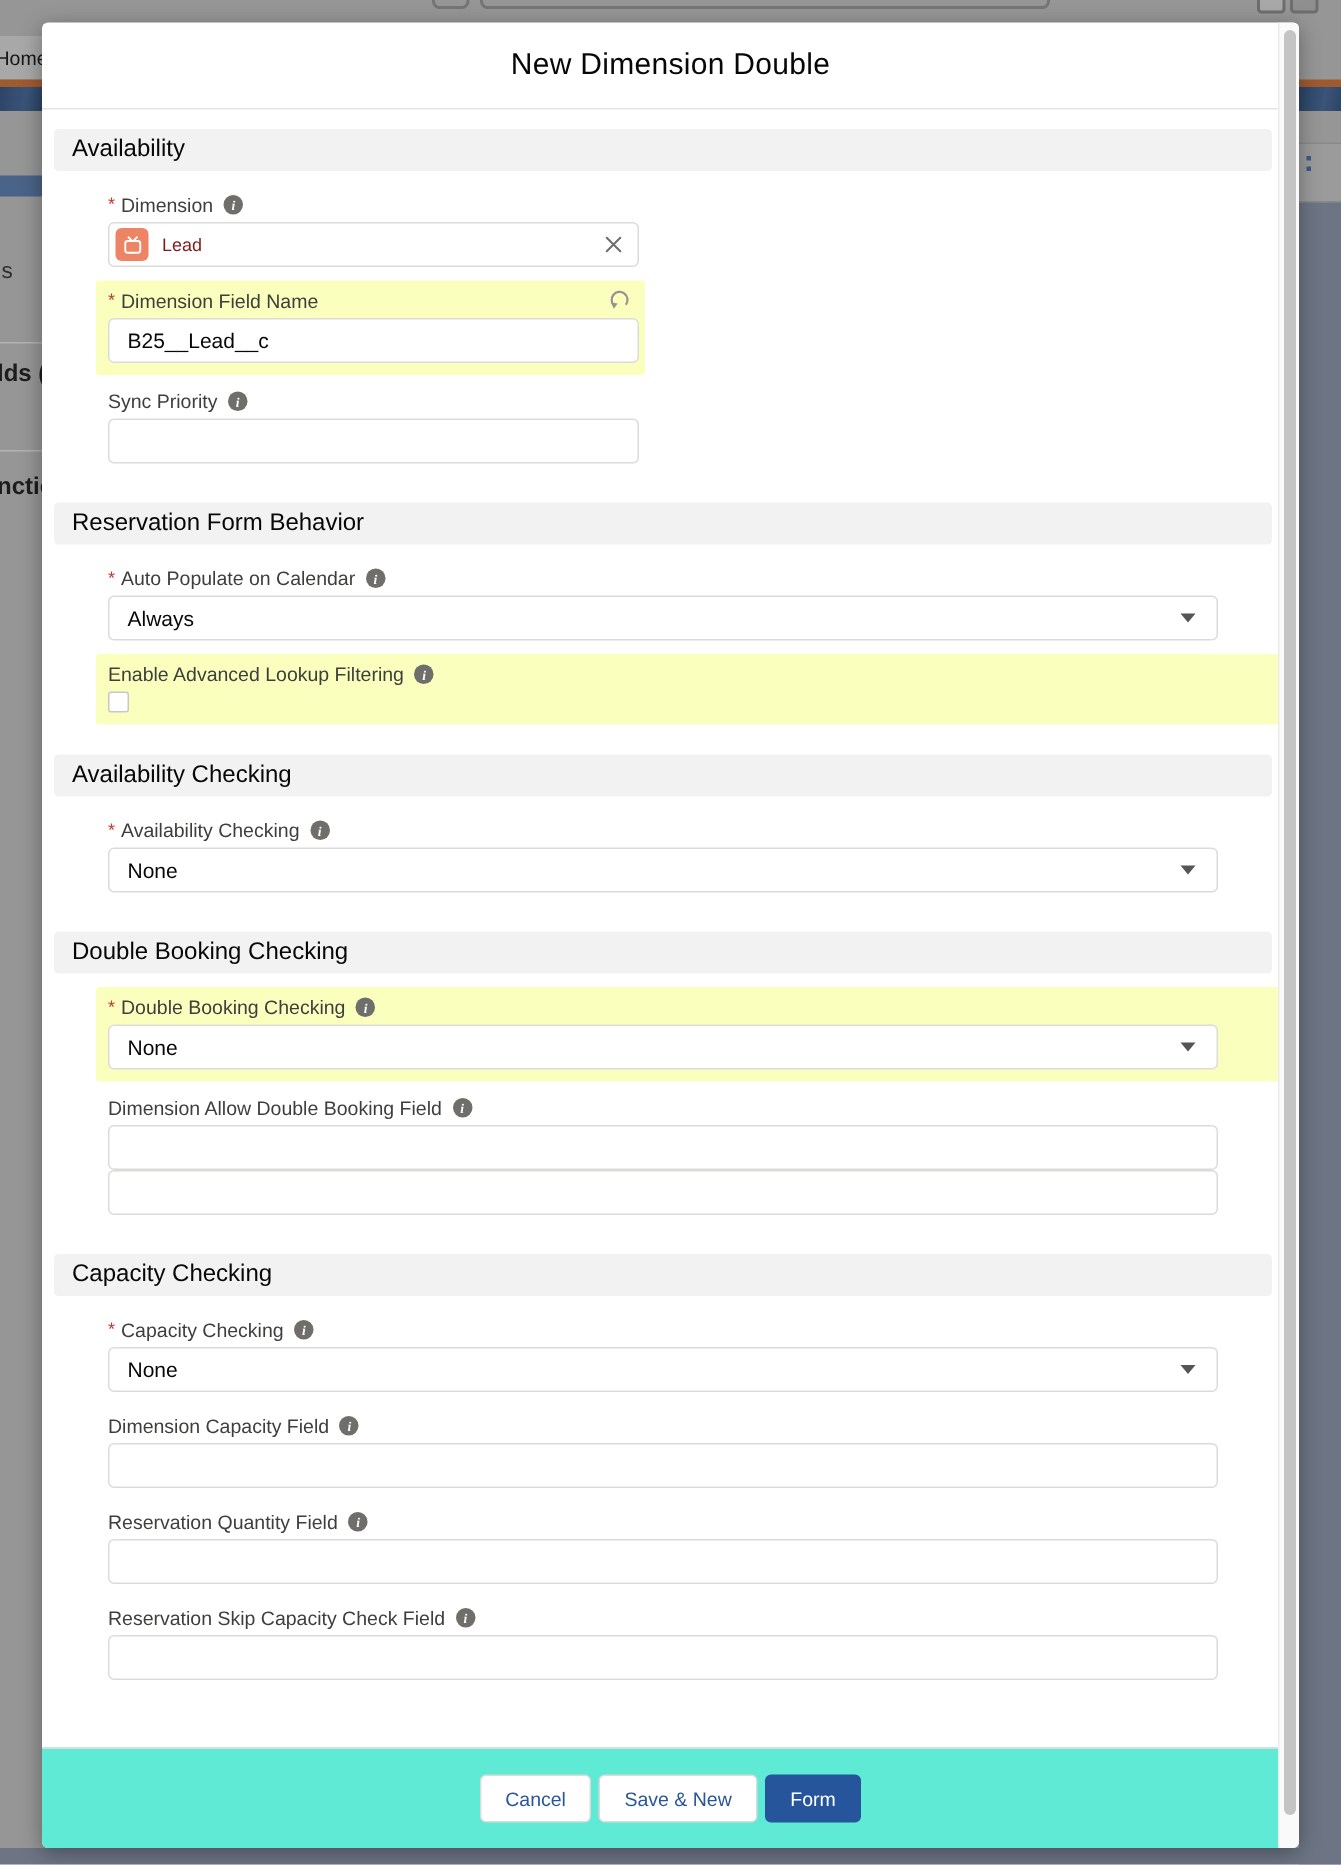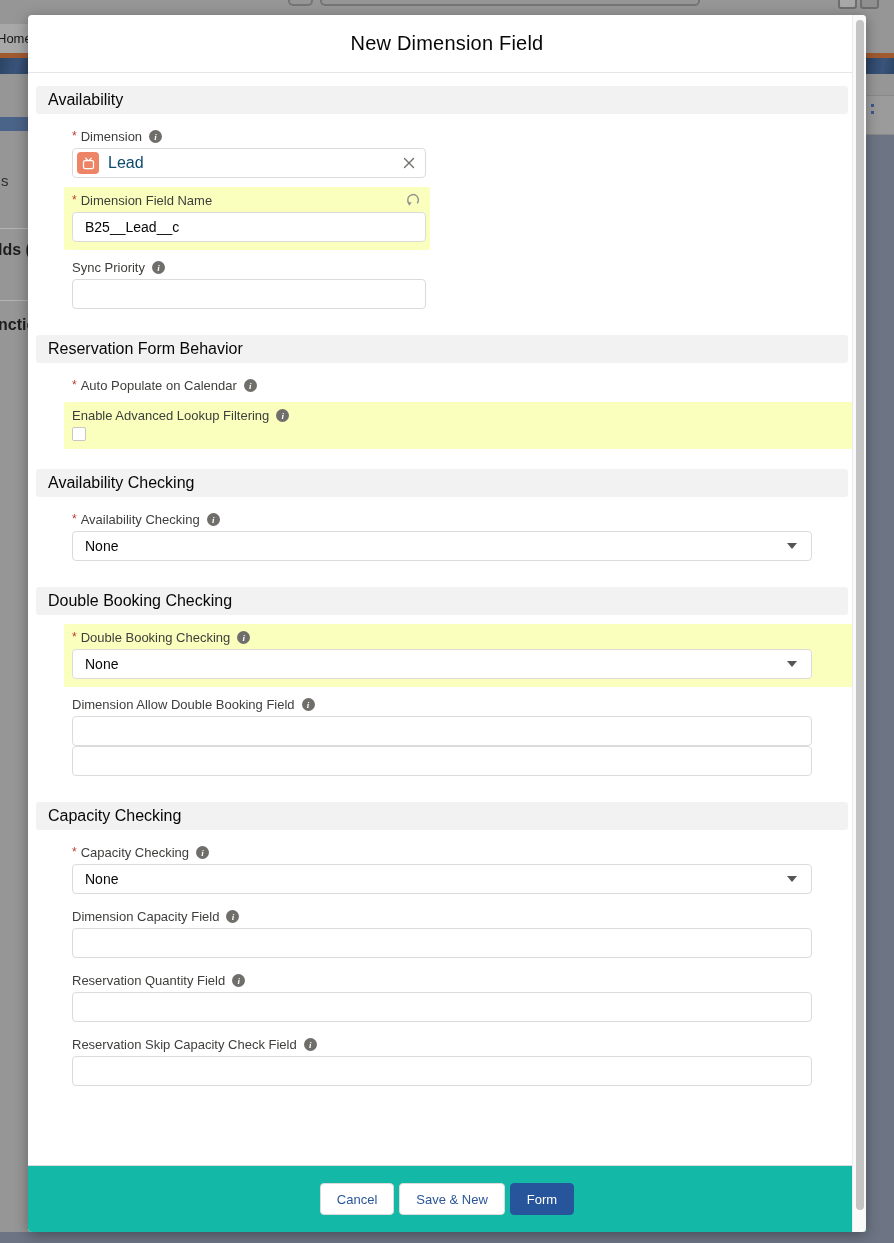--- a/index.html
+++ b/index.html
@@ -74,21 +74,21 @@
   }
   .caret { width:0; height:0; border-left:5px solid transparent; border-right:5px solid transparent;
            border-top:6px solid #555; margin-right:2px; }
 
   .pill-box {
     height:30px; margin-left:44px; width:354px; border:1px solid #dddbda; border-radius:4px;
     display:flex; align-items:center; padding:0 10px 0 4px; gap:9px; background:#fff;
   }
   .lead-ic { width:22px; height:22px; border-radius:4px; background:#ee8466;
              display:flex; align-items:center; justify-content:center; flex:0 0 22px; }
-  .pill-text { font-size:16px; color:#0c4a6e; flex:1; }
+  .pill-text { font-size:12px; color:#7f1d1d; flex:1; }
   .x-btn { cursor:pointer; display:flex; align-items:center; }
 
   .hl { position:relative; background:#faffbd; margin:9px 22px 0 36px; width:853px;
         padding:6px 0 8px; border-radius:2px; }
   .hl.narrow { width:366px; }
   .hl .f-label { margin:0 0 4px 8px; }
   .hl .f-input, .hl .select { margin-left:8px; }
   .undo { position:absolute; top:5px; right:10px; cursor:pointer; line-height:0; }
 
   .checkbox {
@@ -98,21 +98,21 @@
 
   
   .sb-track { position:absolute; z-index:4; top:0; right:0; width:14px; height:100%;
               background:#fafafa; border-left:1px solid #ececec; }
   .sb-thumb { position:absolute; left:3px; top:5px; width:8px; height:1190px;
               background:#c4c4c4; border-radius:5px; }
 
   
   .modal-footer {
     position:absolute; z-index:3; left:0; bottom:0; width:100%; height:67px;
-    background:#14b8a6; border-top:1px solid #dddbda;
+    background:#5eead4; border-top:1px solid #dddbda;
     display:flex; align-items:center; justify-content:center; gap:5px;
   }
   .btn {
     height:32px; padding:0 16px; border-radius:4px; border:1px solid #dddbda;
     background:#fff; color:#2a5699; font-family:inherit; font-size:13px; cursor:pointer;
   }
   .btn.brand { background:#27559b; border-color:#27559b; color:#fff; }
 </style>
 </head>
 <body>
@@ -142,21 +142,21 @@
 <div class="bd bd-cells">
   <span class="bd-dot" style="top:8px;"></span>
   <span class="bd-dot" style="top:15px;"></span>
 </div>
 <div class="bd bd-slate"></div>
 <div class="bd bd-bottom"></div>
 
 <div class="modal">
 
   <div class="modal-header">
-    <div class="modal-title">New Dimension Field</div>
+    <div class="modal-title">New Dimension Double</div>
   </div>
 
   <div class="modal-content">
 
     <div class="sec-bar first">Availability</div>
 
     <div class="f-label">
       <span class="req">*</span>
       <span>Dimension</span>
       <span class="info"></span>
@@ -195,20 +195,24 @@
       <span class="info"></span>
     </div>
     <input class="f-input half" type="text" value="" style="">
 
     <div class="sec-bar">Reservation Form Behavior</div>
 
     <div class="f-label">
       <span class="req">*</span>
       <span>Auto Populate on Calendar</span>
       <span class="info"></span>
+    </div>
+    <div class="select">
+      <span>Always</span>
+      <span class="caret"></span>
     </div>
 
     <div class="hl">
       <span class="undo">
         <svg width="15" height="15" viewBox="0 0 15 15">
           <path d="M12.2 11.2 A5.3 5.3 0 1 0 4.8 12.1" fill="none" stroke="#969492" stroke-width="1.5"></path>
           <path d="M6.8 10.4 L4.2 13.8 L2.3 9.7 Z" fill="#969492"></path>
         </svg>
       </span>
       <div class="f-label">

